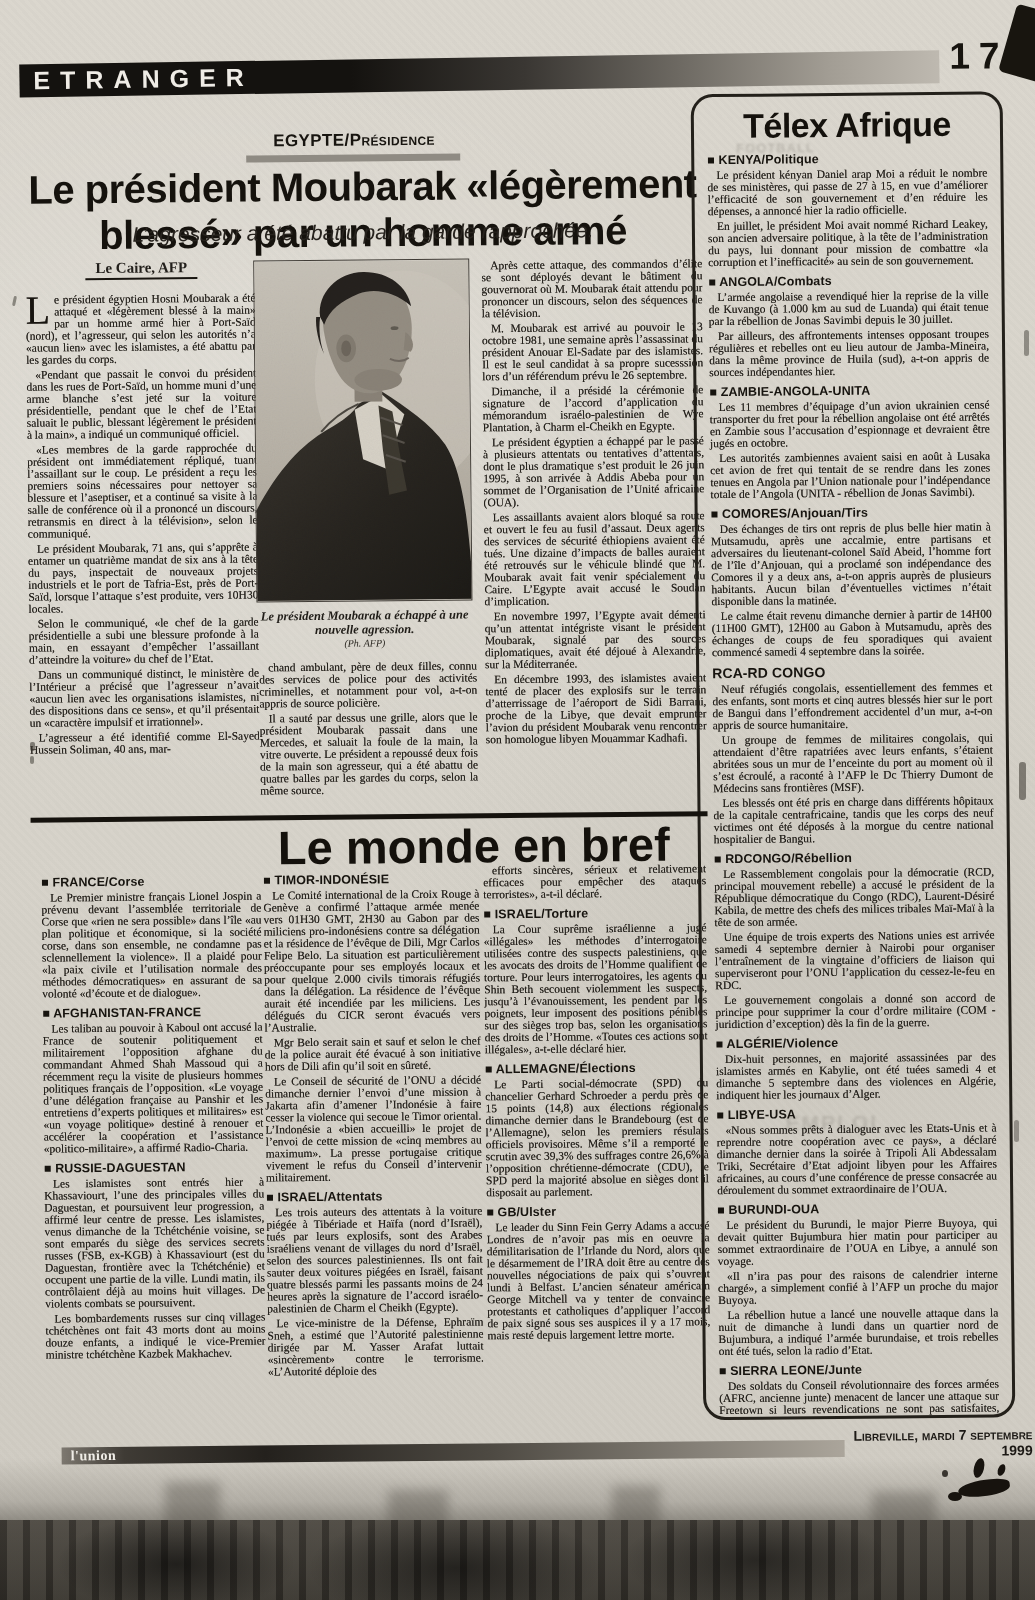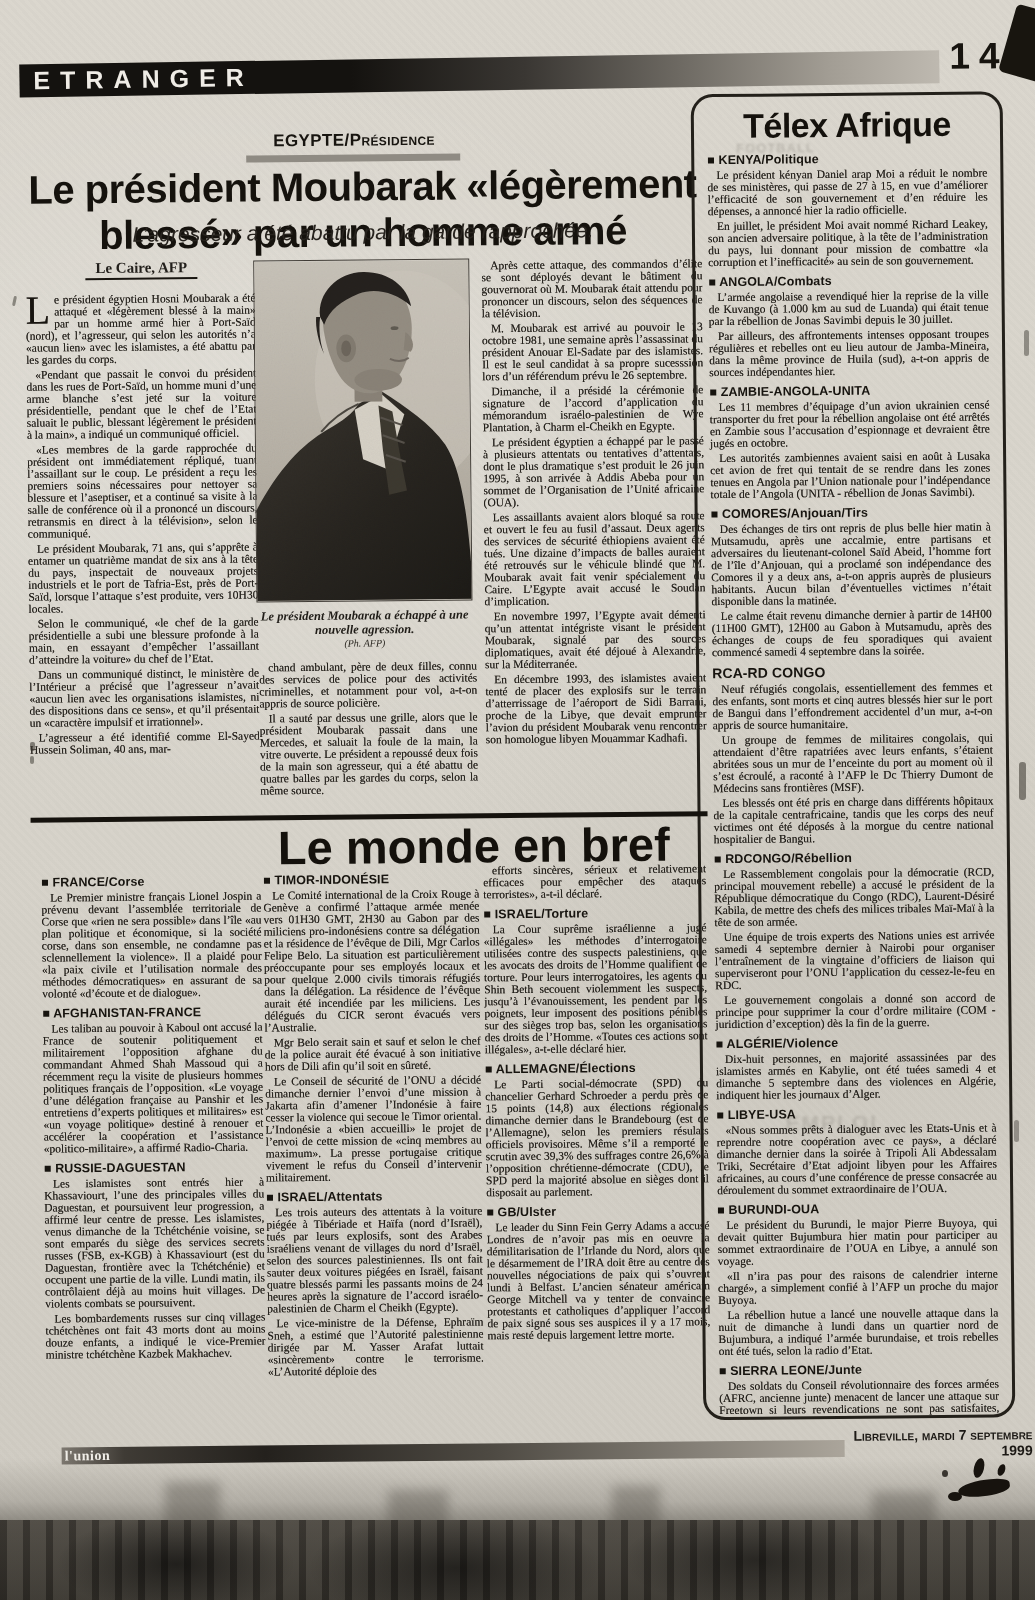--- a/index.html
+++ b/index.html
@@ -75,21 +75,21 @@
     border:3px solid #23201a;border-radius:22px;box-sizing:border-box;
     padding:8px 13px;overflow:hidden;}
   .telex-title{text-align:center;font-family:"Liberation Sans",sans-serif;font-weight:bold;
     font-size:34px;color:#14110c;margin:2px 0 6px;letter-spacing:-0.5px;}
   .telex-items > div:nth-of-type(5) .brief-h{font-size:14px;}
 
   
   .footer-bar{position:absolute;left:55px;top:1443px;width:783px;height:17px;
     background:linear-gradient(90deg,#7d7870 0%,#3f3b35 8%,#24211d 26%,#4e4a43 55%,#837e75 80%,#aba59b 100%);
     display:flex;align-items:center;}
-  .union-logo{color:#f0ede7;font-weight:bold;font-size:14px;padding-left:3px;letter-spacing:.5px;}
+  .union-logo{color:#f0ede7;font-weight:bold;font-size:14px;padding-left:9px;letter-spacing:.5px;}
   .dateline{position:absolute;left:830px;top:1431px;width:196px;text-align:right;
     font-family:"Liberation Sans",sans-serif;font-weight:bold;font-variant:small-caps;
     font-size:14px;color:#1c1915;}
 
   
   .bottom-band{position:absolute;left:0;top:1520px;width:1035px;height:80px;
     background:
       radial-gradient(170px 70px at 17% 55%, rgba(0,0,0,0.55), transparent 70%),
       radial-gradient(210px 80px at 44% 60%, rgba(0,0,0,0.5), transparent 70%),
       radial-gradient(190px 70px at 73% 50%, rgba(0,0,0,0.45), transparent 70%),
@@ -125,21 +125,21 @@
 <body>
 
 <div class="page">
   <div class="paper"></div>
 
   <div class="tilt">
 
     <div class="etranger-bar">
       <span class="etranger-label">ETRANGER</span>
     </div>
-    <div class="pageno">14</div>
+    <div class="pageno">17</div>
 
     <div class="ghost ghost-football">FOOTBALL</div>
     <div class="ghost ghost-emploi">EMPLOI</div>
 
     <div class="kicker">EGYPTE/Présidence</div>
     <div class="kicker-rule"></div>
 
     <div class="headline">
       <div>Le président Moubarak «légèrement</div>
       <div>blessé» par un homme armé</div>

